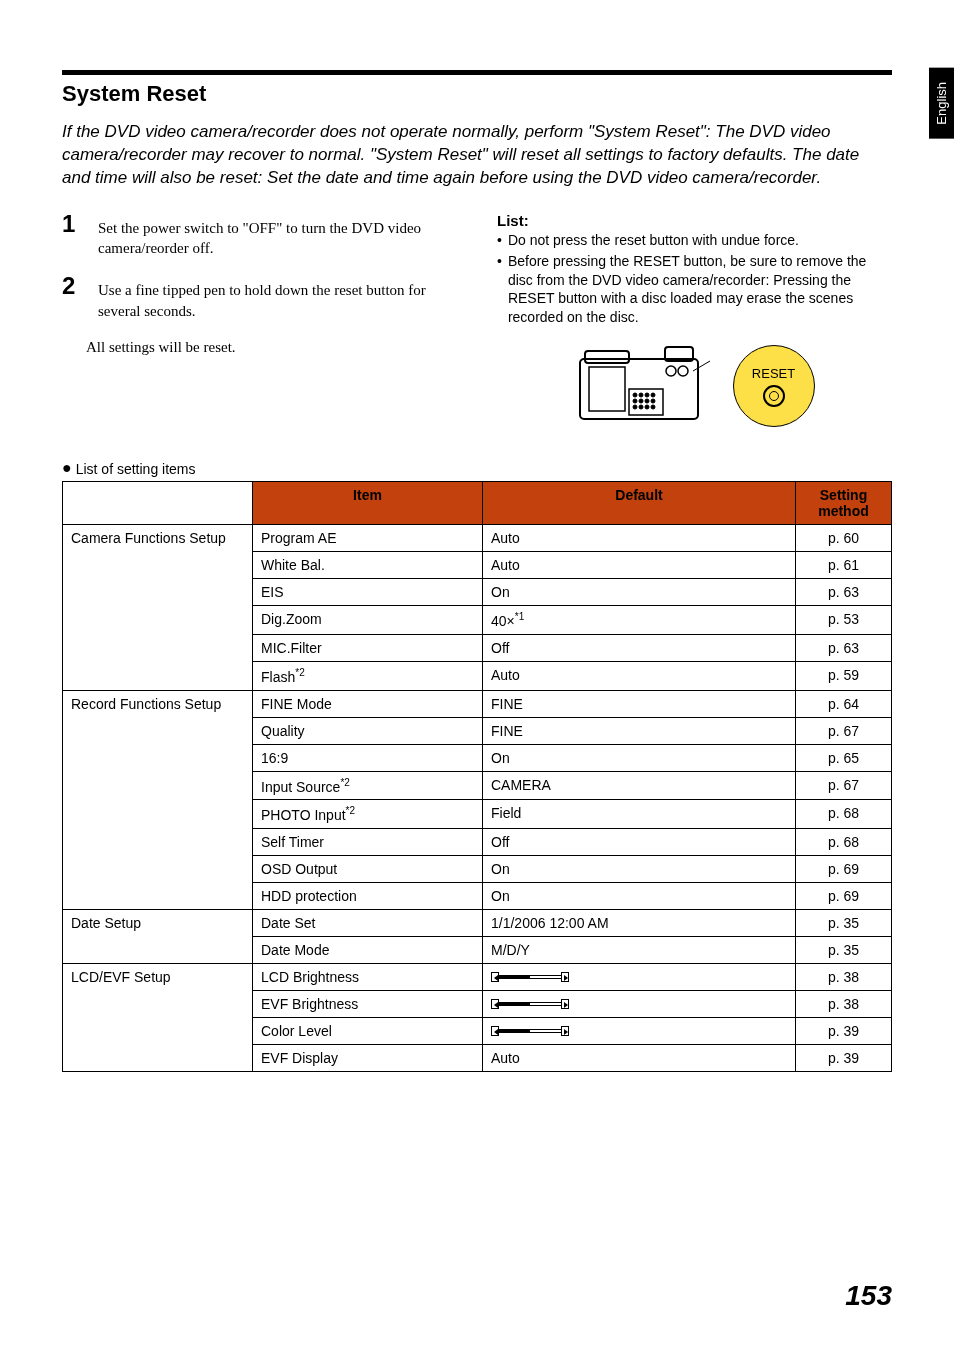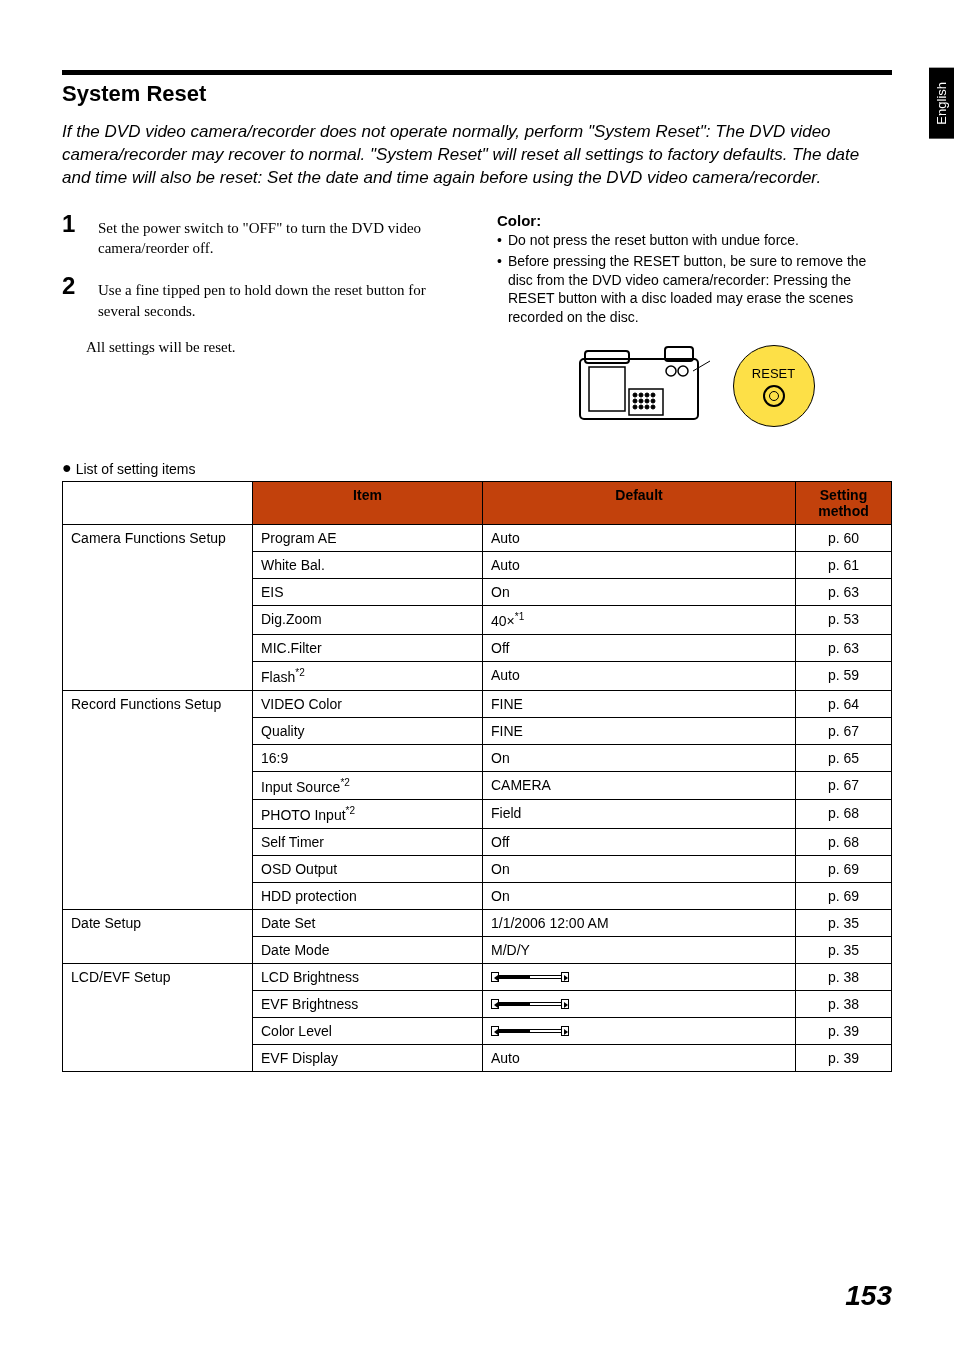--- a/index.html
+++ b/index.html
@@ -155,21 +155,21 @@
         <div class="step">
           <div class="step-num">2</div>
           <div class="step-body">
             <div>Use a fine tipped pen to hold down the reset button for several seconds.</div>
           </div>
         </div>
       </div>
     <div class="after-steps">All settings will be reset.</div>
   </div>
   <div class="col-right">
-    <div class="note-head">Color:</div>
+    <div class="note-head">List:</div>
     <ul class="note-list" id="note-list">
         <li>
           <span>Do not press the reset button with undue force.</span>
         </li>
         <li>
           <span>Before pressing the RESET button, be sure to remove the disc from the DVD video camera/recorder: Pressing the RESET button with a disc loaded may erase the scenes recorded on the disc.</span>
         </li>
       </ul>
     <div class="diagram">
       <svg class="cam-body" viewBox="0 0 150 90">
@@ -242,21 +242,21 @@
         <td>Off</td>
         <td class="method">p. 63</td>
       </tr>
       <tr>
         <td>Flash<span class="sup">*2</span></td>
         <td>Auto</td>
         <td class="method">p. 59</td>
       </tr>
       <tr>
         <td class="cat" rowspan="8">Record Functions Setup</td>
-        <td>VIDEO Color</td>
+        <td>FINE Mode</td>
         <td>FINE</td>
         <td class="method">p. 64</td>
       </tr>
       <tr>
         <td>Quality</td>
         <td>FINE</td>
         <td class="method">p. 67</td>
       </tr>
       <tr>
         <td>16:9</td>

